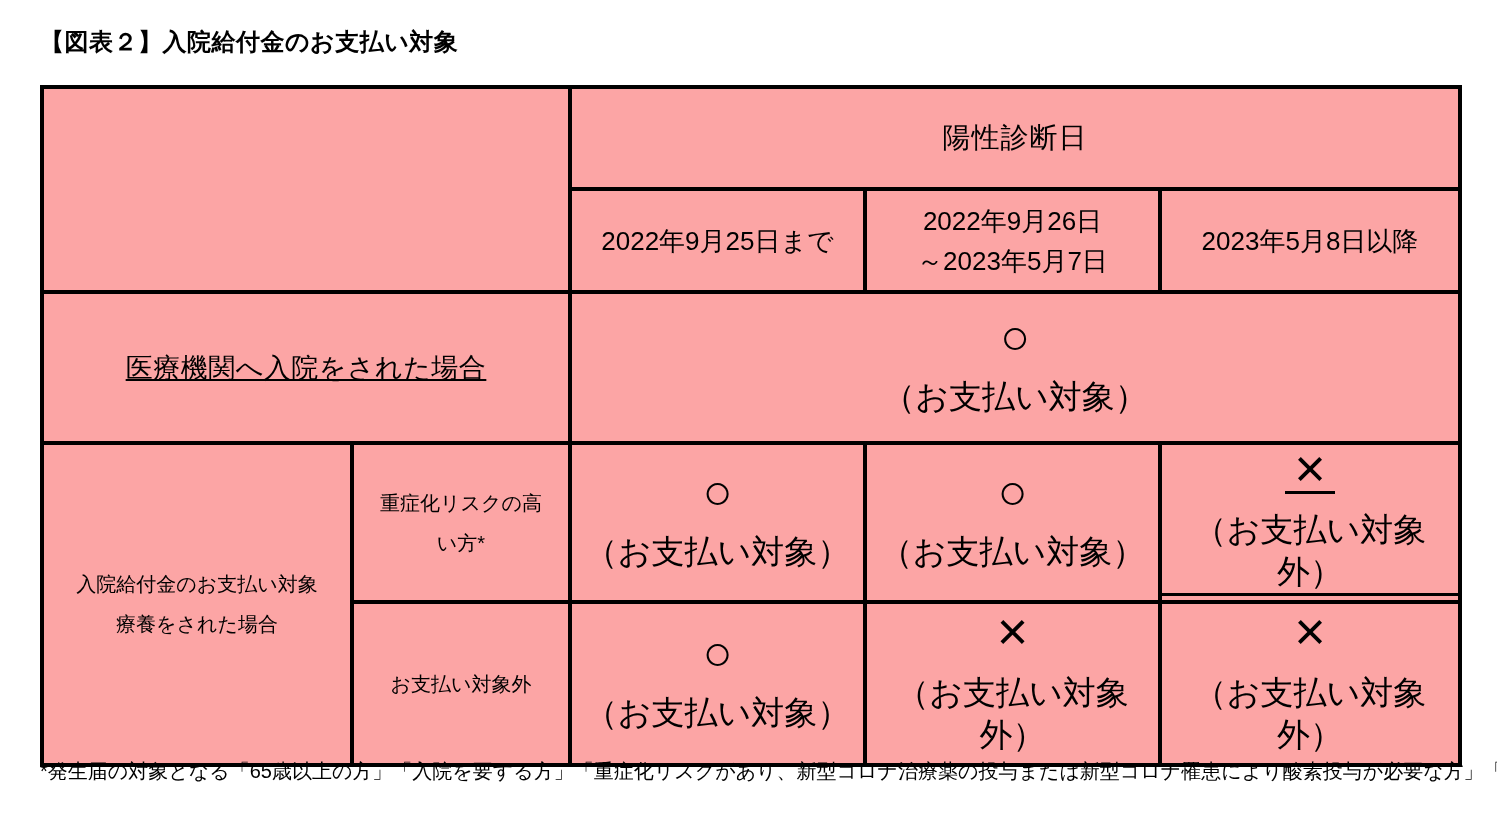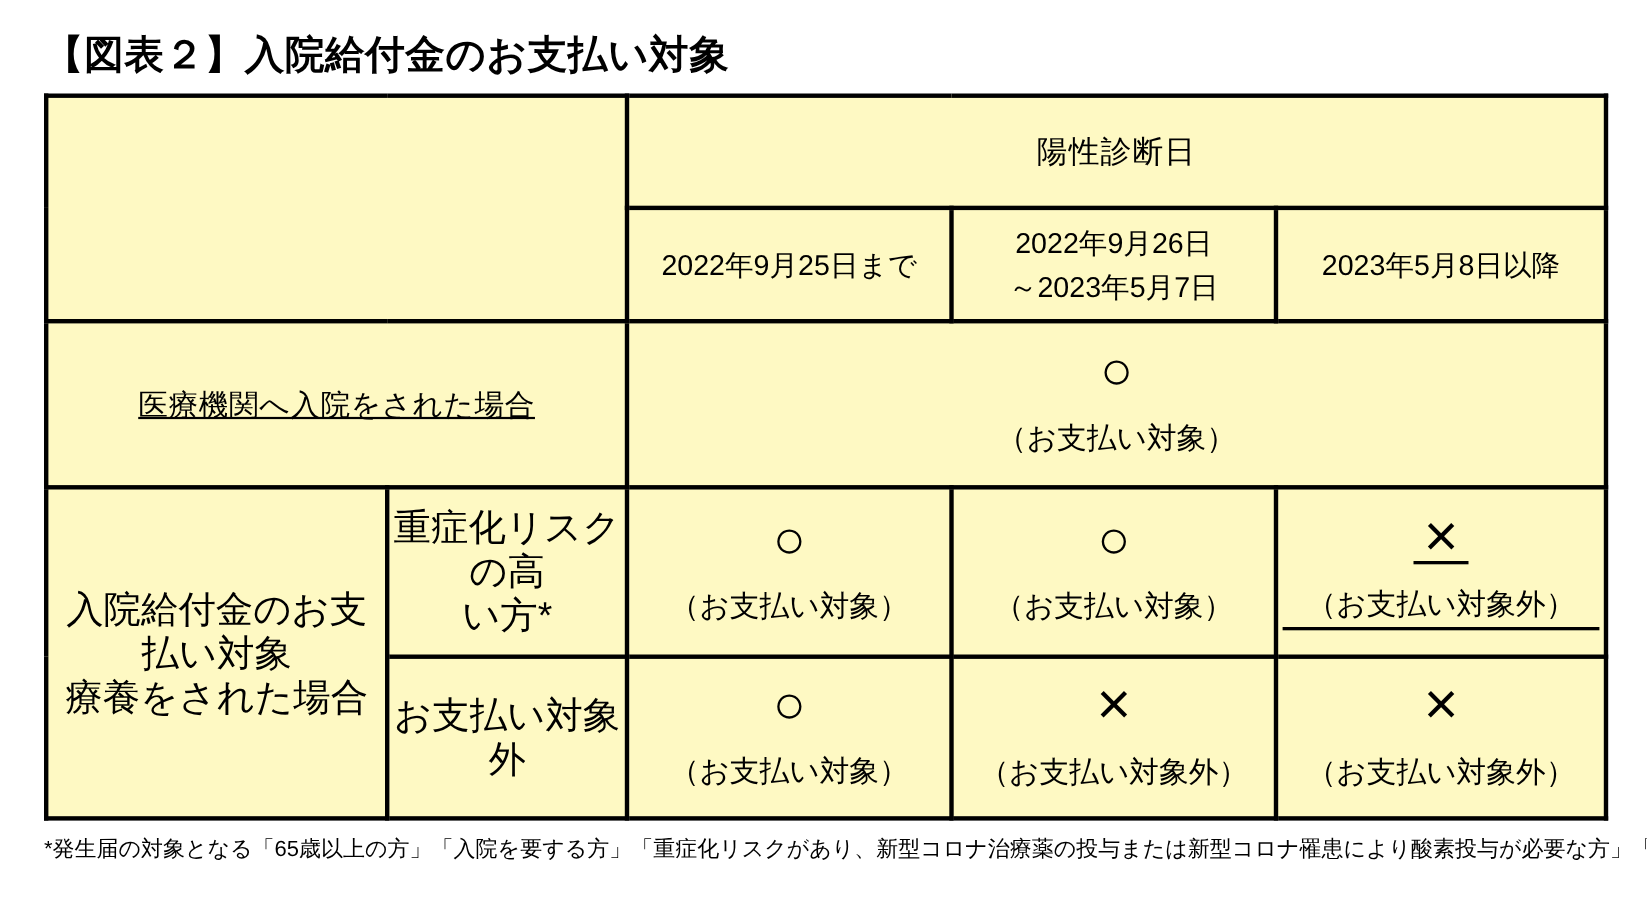--- a/index.html
+++ b/index.html
@@ -17,59 +17,59 @@
   .page {
     position: relative;
     width: 1497px;
     height: 818px;
     background: #ffffff;
   }
   .title {
     position: absolute;
     left: 40px;
     top: 26px;
-    font-size: 36px;
+    font-size: 24px;
     font-weight: 700;
     letter-spacing: 0.5px;
     white-space: nowrap;
   }
   table.grid {
     position: absolute;
     left: 40px;
     top: 85px;
     border-collapse: collapse;
     table-layout: fixed;
   }
   table.grid td {
     border: 4px solid #000000;
     vertical-align: middle;
     text-align: center;
     padding: 0;
-    background: #fef9c3;
+    background: #fca5a5;
   }
   .corner { background: #ffffff; }
   .group-head {
     font-size: 28px;
     letter-spacing: 1px;
     white-space: nowrap;
   }
   .period {
     font-size: 26px;
     line-height: 40px;
     white-space: nowrap;
   }
   .pre { white-space: pre-line; }
   .label-center {
     font-size: 27px;
     letter-spacing: 0.5px;
     white-space: nowrap;
     text-decoration: underline;
   }
   .label-left {
-    font-size: 34px;
+    font-size: 20px;
     text-align: left;
     padding: 0 4px 0 8px;
     line-height: 40px;
     white-space: pre-line;
   }
   .result { }
   .mark-line {
     display: block;
     line-height: 54px;
   }
@@ -78,21 +78,21 @@
     line-height: 54px;
   }
   .mark-o { font-size: 50px; }
   .mark-x { font-size: 54px; }
   .cap-line {
     display: block;
     line-height: 44px;
   }
   .cap-text {
     display: inline-block;
-    font-size: 27px;
+    font-size: 33px;
     line-height: 42px;
   }
   td.u .mark-glyph {
     border-bottom: 3px solid #000000;
     padding: 0 9px;
     line-height: 46px;
   }
   td.u .cap-text {
     border-bottom: 3px solid #000000;
     padding: 0 22px;

